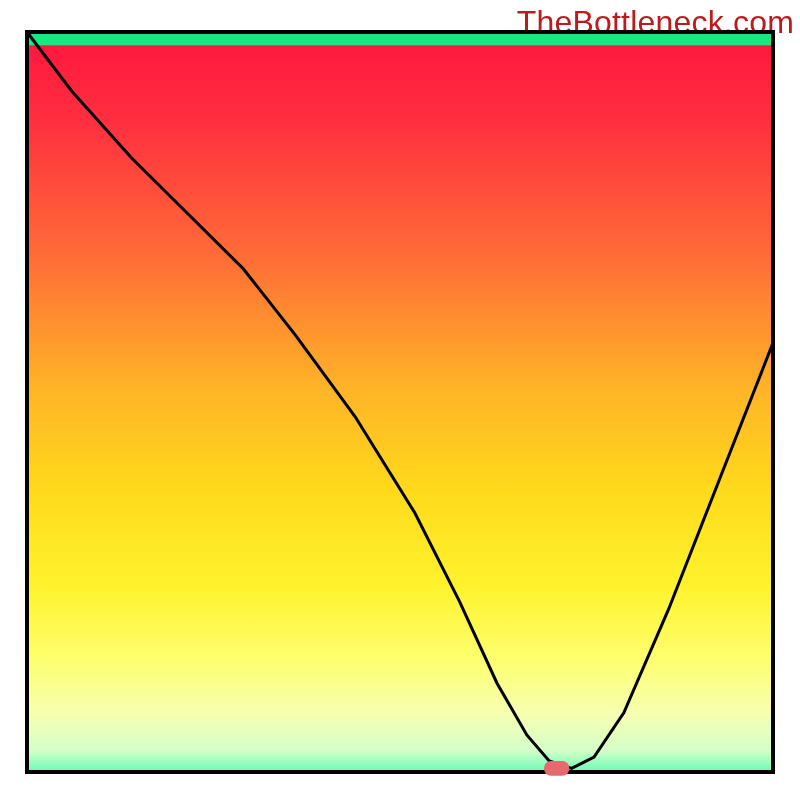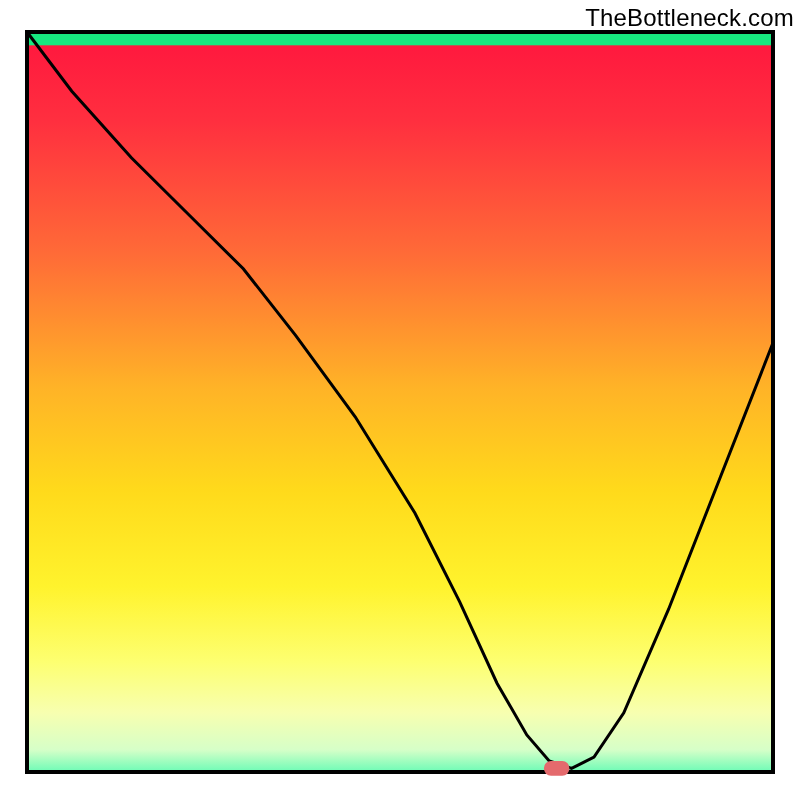--- a/index.html
+++ b/index.html
@@ -12,22 +12,22 @@
   }
   .container {
     position: relative;
     width: 800px;
     height: 800px;
   }
   .watermark {
     position: absolute;
     top: 4px;
     right: 6px;
-    font-size: 24px;
-    color: #000000;
+    font-size: 32px;
+    color: #b91c1c;
     font-weight: 400;
     letter-spacing: 0.2px;
   }
   svg.chart {
     position: absolute;
     left: 0;
     top: 0;
   }
 </style>
 </head>

